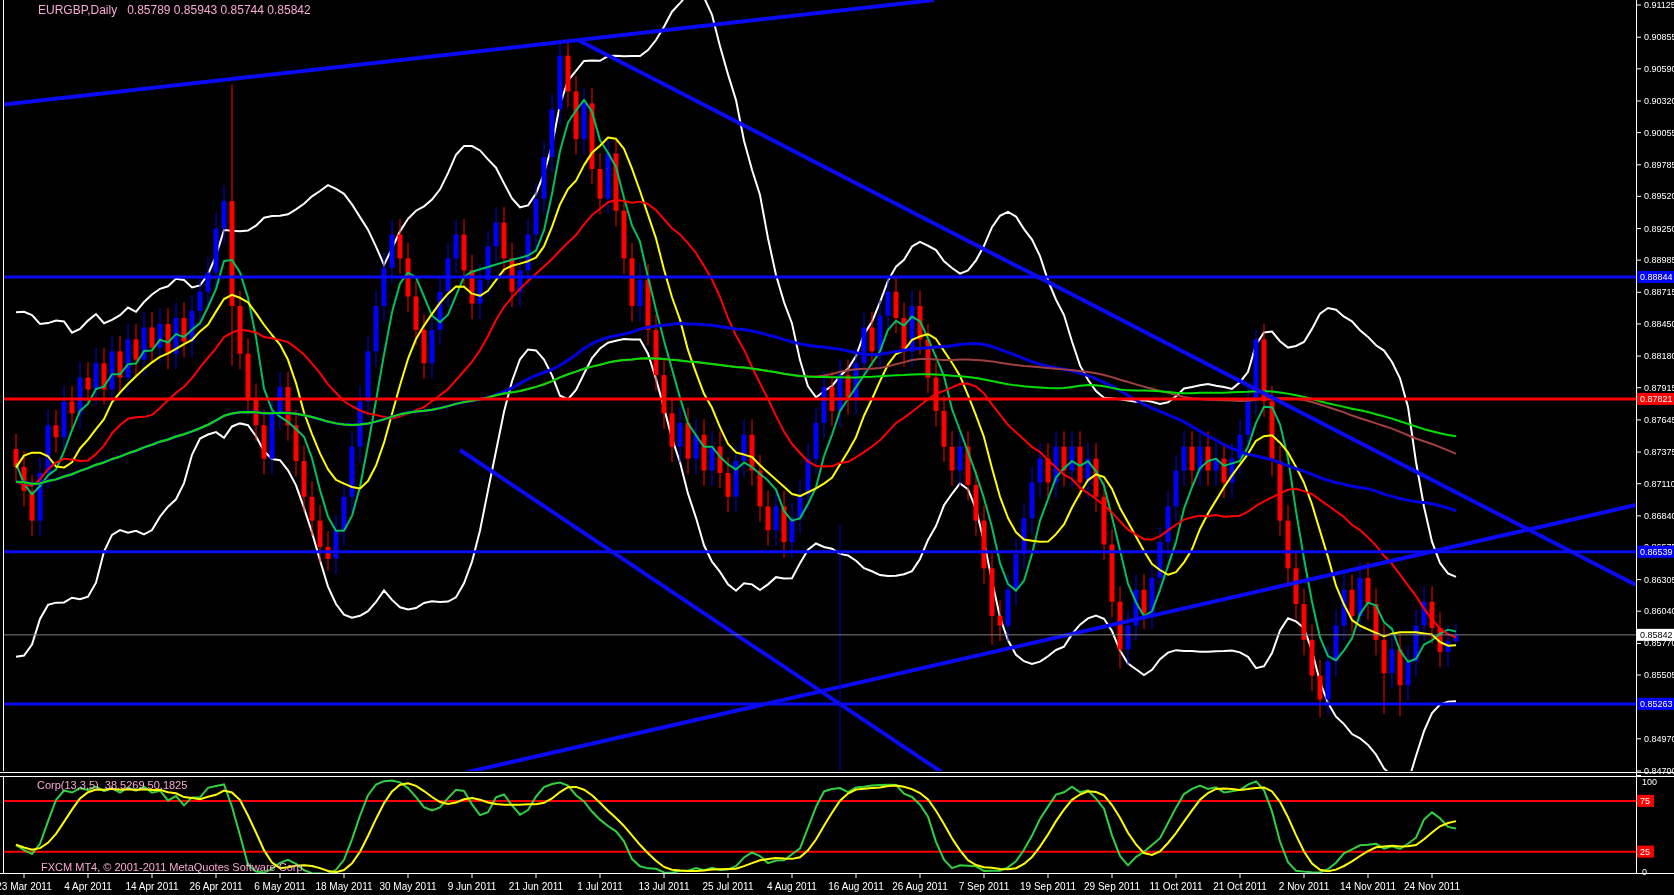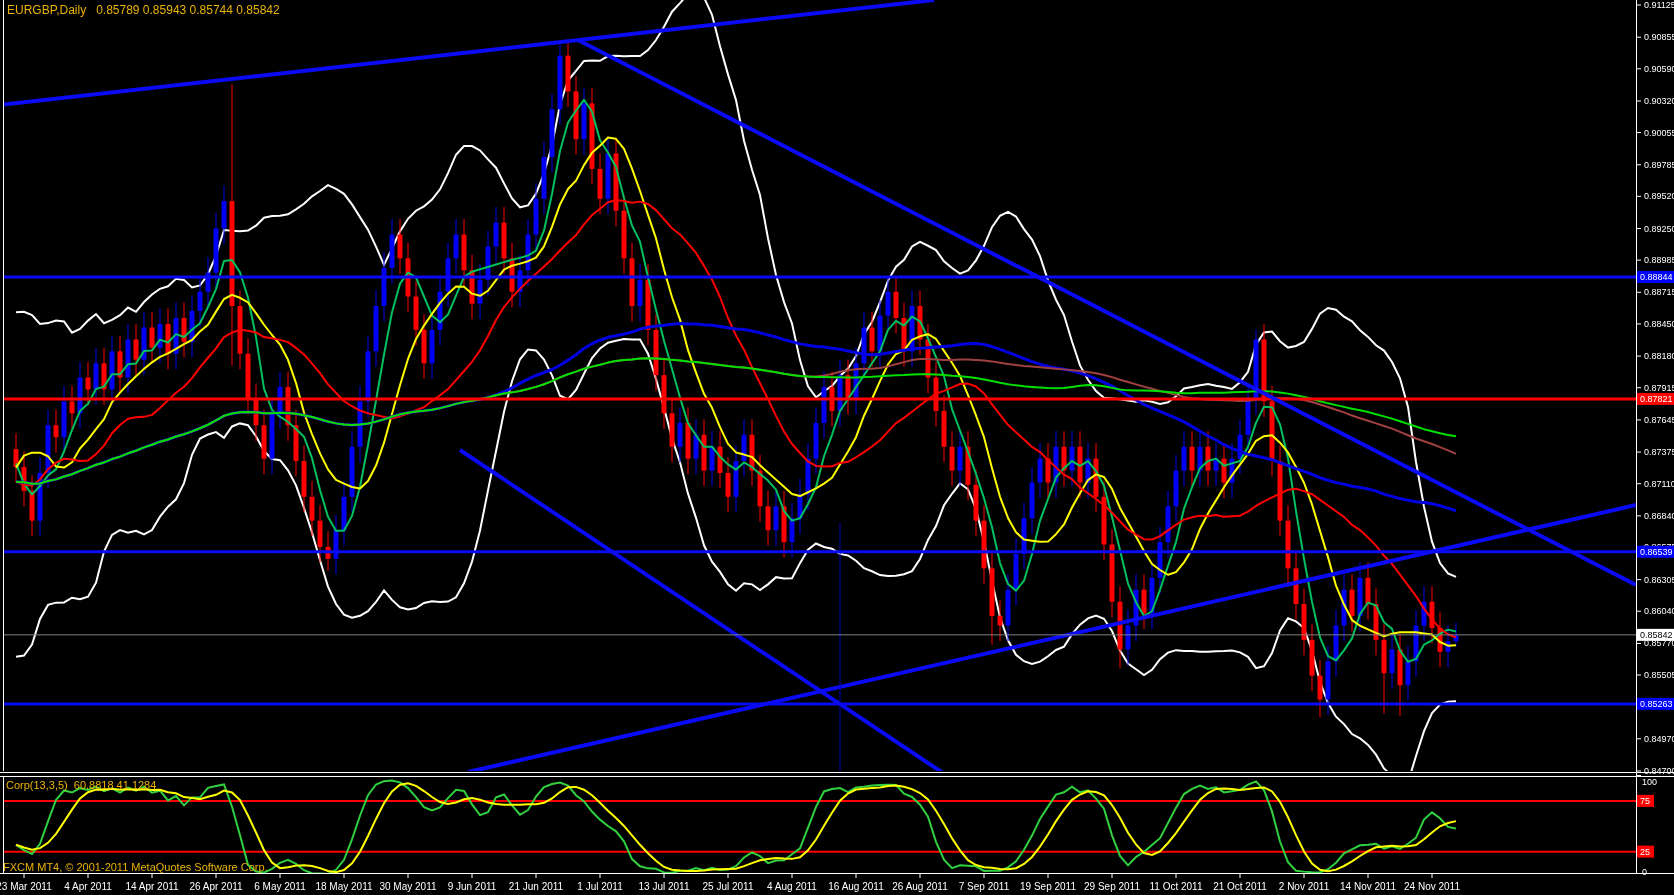--- a/index.html
+++ b/index.html
@@ -1,24 +1,24 @@
 <!DOCTYPE html>
 <html><head>
 <meta charset="utf-8">
 <style>
   html,body{margin:0;padding:0;background:#000;width:1674px;height:895px;overflow:hidden;
     font-family:"Liberation Sans","DejaVu Sans",sans-serif;}
   .chart-wrap{position:relative;width:1674px;height:895px;background:#000;}
   svg{position:absolute;left:0;top:0;}
-  .overlay{position:absolute;color:#eab308;white-space:pre;}
+  .overlay{position:absolute;color:#f9a8d4;white-space:pre;margin-left:31px;}
   .title-overlay{left:7px;top:3px;font-size:12px;}
   .title-overlay .ohlc{margin-left:10px;}
   .stoch-overlay{left:6px;top:779px;font-size:11px;}
   .stoch-overlay .vals{margin-left:6px;}
-  .copyright{left:3px;top:861px;font-size:11px;}
+  .copyright{left:10px;top:861px;font-size:11px;}
 </style>
 </head>
 <body>
 
 <div class="chart-wrap">
   <svg id="chart-svg" width="1674" height="895">
     <defs>
       <clipPath id="clip-main">
           <rect x="4" y="0" width="1632" height="771"></rect>
         </clipPath>
@@ -544,16 +544,16 @@
         <text x="1304" y="890" fill="#fff" font-size="10px" font-family="&quot;Liberation Sans&quot;,&quot;DejaVu Sans&quot;,sans-serif" text-anchor="middle">2 Nov 2011</text>
         <line x1="1368" y1="874" x2="1368" y2="878" stroke="#FFFFFF" stroke-width="1"></line>
         <text x="1368" y="890" fill="#fff" font-size="10px" font-family="&quot;Liberation Sans&quot;,&quot;DejaVu Sans&quot;,sans-serif" text-anchor="middle">14 Nov 2011</text>
         <line x1="1432" y1="874" x2="1432" y2="878" stroke="#FFFFFF" stroke-width="1"></line>
         <text x="1432" y="890" fill="#fff" font-size="10px" font-family="&quot;Liberation Sans&quot;,&quot;DejaVu Sans&quot;,sans-serif" text-anchor="middle">24 Nov 2011</text>
       </g>
   </svg>
 
   <div class="overlay title-overlay"><span>EURGBP,Daily</span><span class="ohlc">0.85789 0.85943 0.85744 0.85842</span></div>
 
-  <div class="overlay stoch-overlay"><span>Corp(13,3,5)</span><span class="vals">60.8818 41.1284</span></div>
+  <div class="overlay stoch-overlay"><span>Corp(13,3,5)</span><span class="vals">38.5269 50.1825</span></div>
 
   <div class="overlay copyright">FXCM MT4, © 2001-2011 MetaQuotes Software Corp.</div>
 </div>
 
 </body></html>

